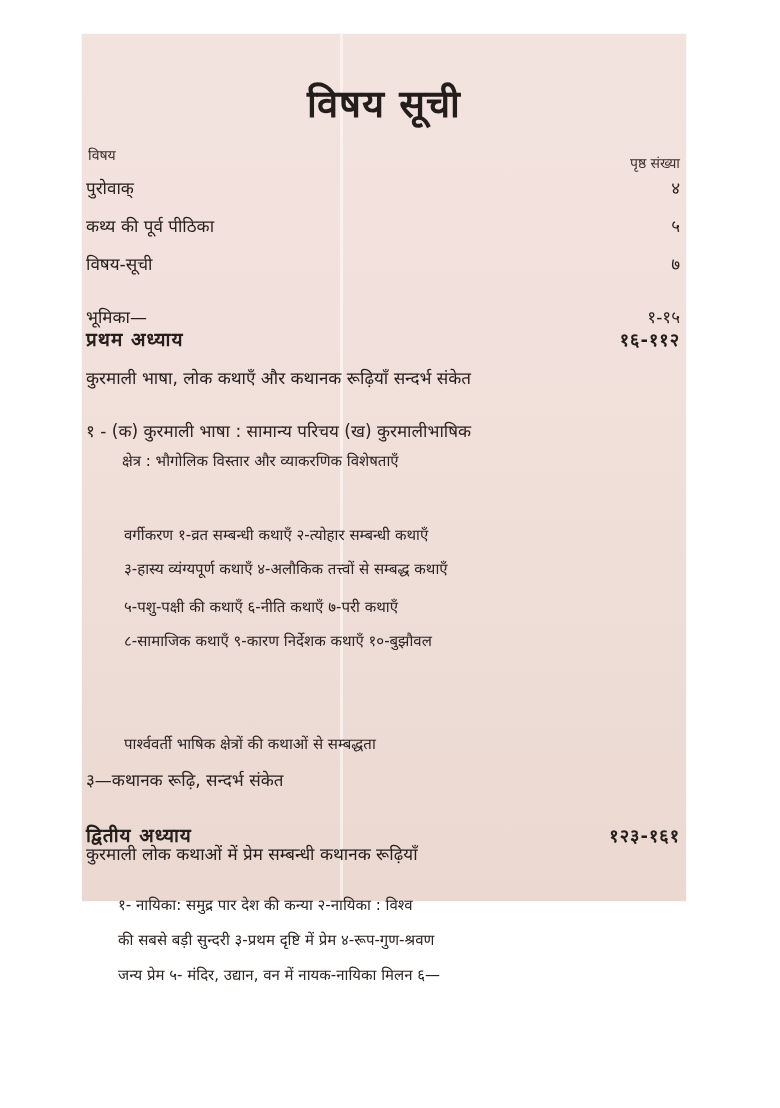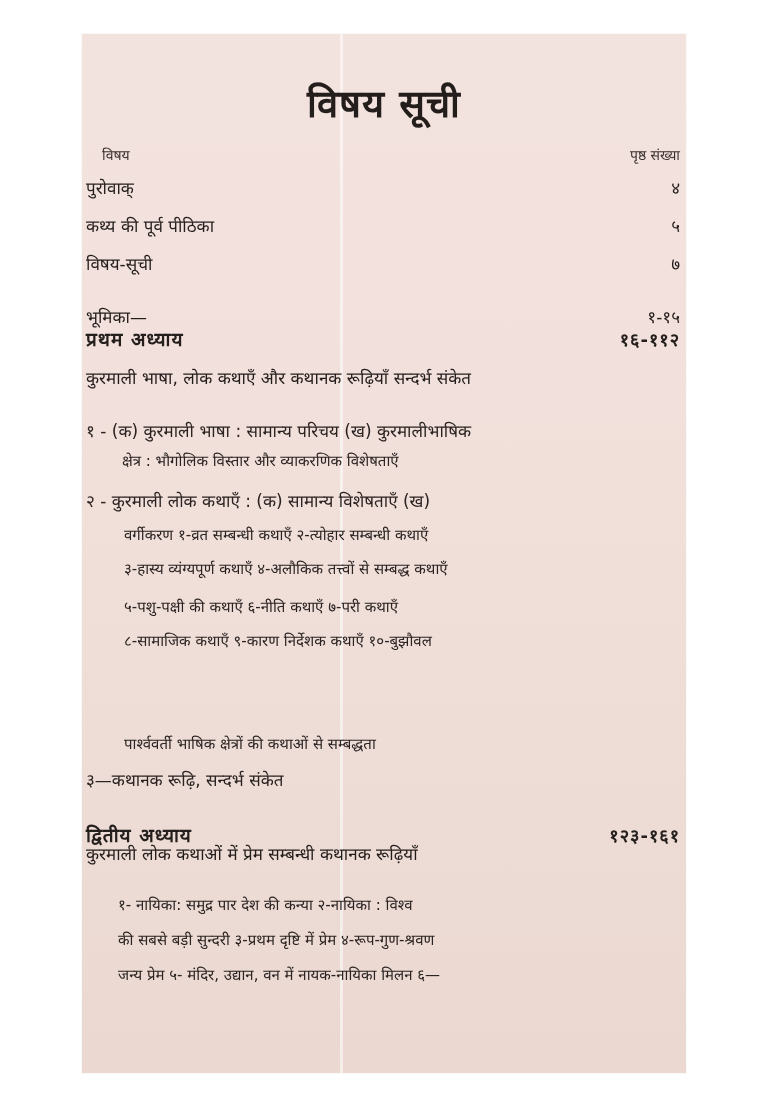--- a/index.html
+++ b/index.html
@@ -1,35 +1,35 @@
 <!DOCTYPE html>
 <html><head>
 <meta charset="utf-8">
 <style>
   html, body { margin: 0; padding: 0; }
   body {
     width: 780px; height: 1108px; background: #ffffff; position: relative; overflow: hidden;
     font-family: "DejaVu Sans", sans-serif; color: #2a2422;
   }
   .page {
-    position: absolute; left: 82px; top: 34px; width: 604px; height: 1039px;
+    position: absolute; left: 82px; top: 34px; width: 604px; height: 867px;
     background: linear-gradient(180deg, #f3e3df 0%, #f1dfda 45%, #ead8d1 100%);
     box-shadow: 0 0 1px rgba(0,0,0,0.15);
   }
   .fold {
     position: absolute; left: 258px; top: 0; width: 3px; height: 100%;
     background: rgba(255,255,255,0.55);
   }
   .title {
     position: absolute; top: 42px; left: 0; width: 100%; text-align: center;
     font-size: 38px; font-weight: bold; letter-spacing: 1px; color: #231d1b;
   }
   .hdr { position: absolute; top: 111px; font-size: 14px; color: #3a312e; }
-  .hdr.left { left: 20px; }
-  .hdr.right { right: 6px; }
+  .hdr.left { left: 6px; }
+  .hdr.right { right: 6px; margin-top: 8px; }
   .row {
     position: absolute; left: 4px; right: 6px; display: flex; justify-content: space-between;
     align-items: baseline; font-size: 17px; color: #241e1c;
   }
   .row .pg { font-size: 17px; }
   .row.chapter { font-size: 19px; font-weight: bold; letter-spacing: 1px; text-align: center; }
   .row.chapter .pg { font-size: 18px; font-weight: bold; }
   .subtitle {
     position: absolute; left: 4px; right: 6px; font-size: 17px; font-weight: normal; color: #221c1a;
   }
@@ -65,21 +65,20 @@
   </div>
 
   <div class="row chapter" style="top:292px">
     <span>प्रथम अध्याय</span>
     <span class="pg">१६-११२</span>
   </div>
   <div class="subtitle" style="top:332px">कुरमाली भाषा, लोक कथाएँ और कथानक रूढ़ियाँ सन्दर्भ संकेत</div>
 
   <div class="line big" style="left:4px;top:385px">१ - (क) कुरमाली भाषा : सामान्य परिचय (ख) कुरमालीभाषिक</div>
   <div class="line" style="left:40px;top:416px">क्षेत्र : भौगोलिक विस्तार और व्याकरणिक विशेषताएँ</div>
-  <div class="line big" style="left:4px;top:455px">२ - कुरमाली लोक कथाएँ : (क) सामान्य विशेषताएँ (ख)</div>
   <div class="line" style="left:42px;top:490px">वर्गीकरण १-व्रत सम्बन्धी कथाएँ २-त्योहार सम्बन्धी कथाएँ</div>
   <div class="line" style="left:42px;top:524px">३-हास्य व्यंग्यपूर्ण कथाएँ ४-अलौकिक तत्त्वों से सम्बद्ध कथाएँ</div>
   <div class="line" style="left:42px;top:562px">५-पशु-पक्षी की कथाएँ  ६-नीति कथाएँ  ७-परी कथाएँ</div>
   <div class="line" style="left:42px;top:596px">८-सामाजिक कथाएँ ९-कारण निर्देशक कथाएँ  १०-बुझौवल</div>
   <div class="line" style="left:42px;top:699px">पार्श्ववर्ती भाषिक क्षेत्रों की कथाओं से सम्बद्धता</div>
   <div class="line big" style="left:4px;top:734px">३—कथानक रूढ़ि, सन्दर्भ संकेत</div>
 
   <div class="row chapter" style="top:788px">
     <span>द्वितीय अध्याय</span>
     <span class="pg">१२३-१६१</span>

